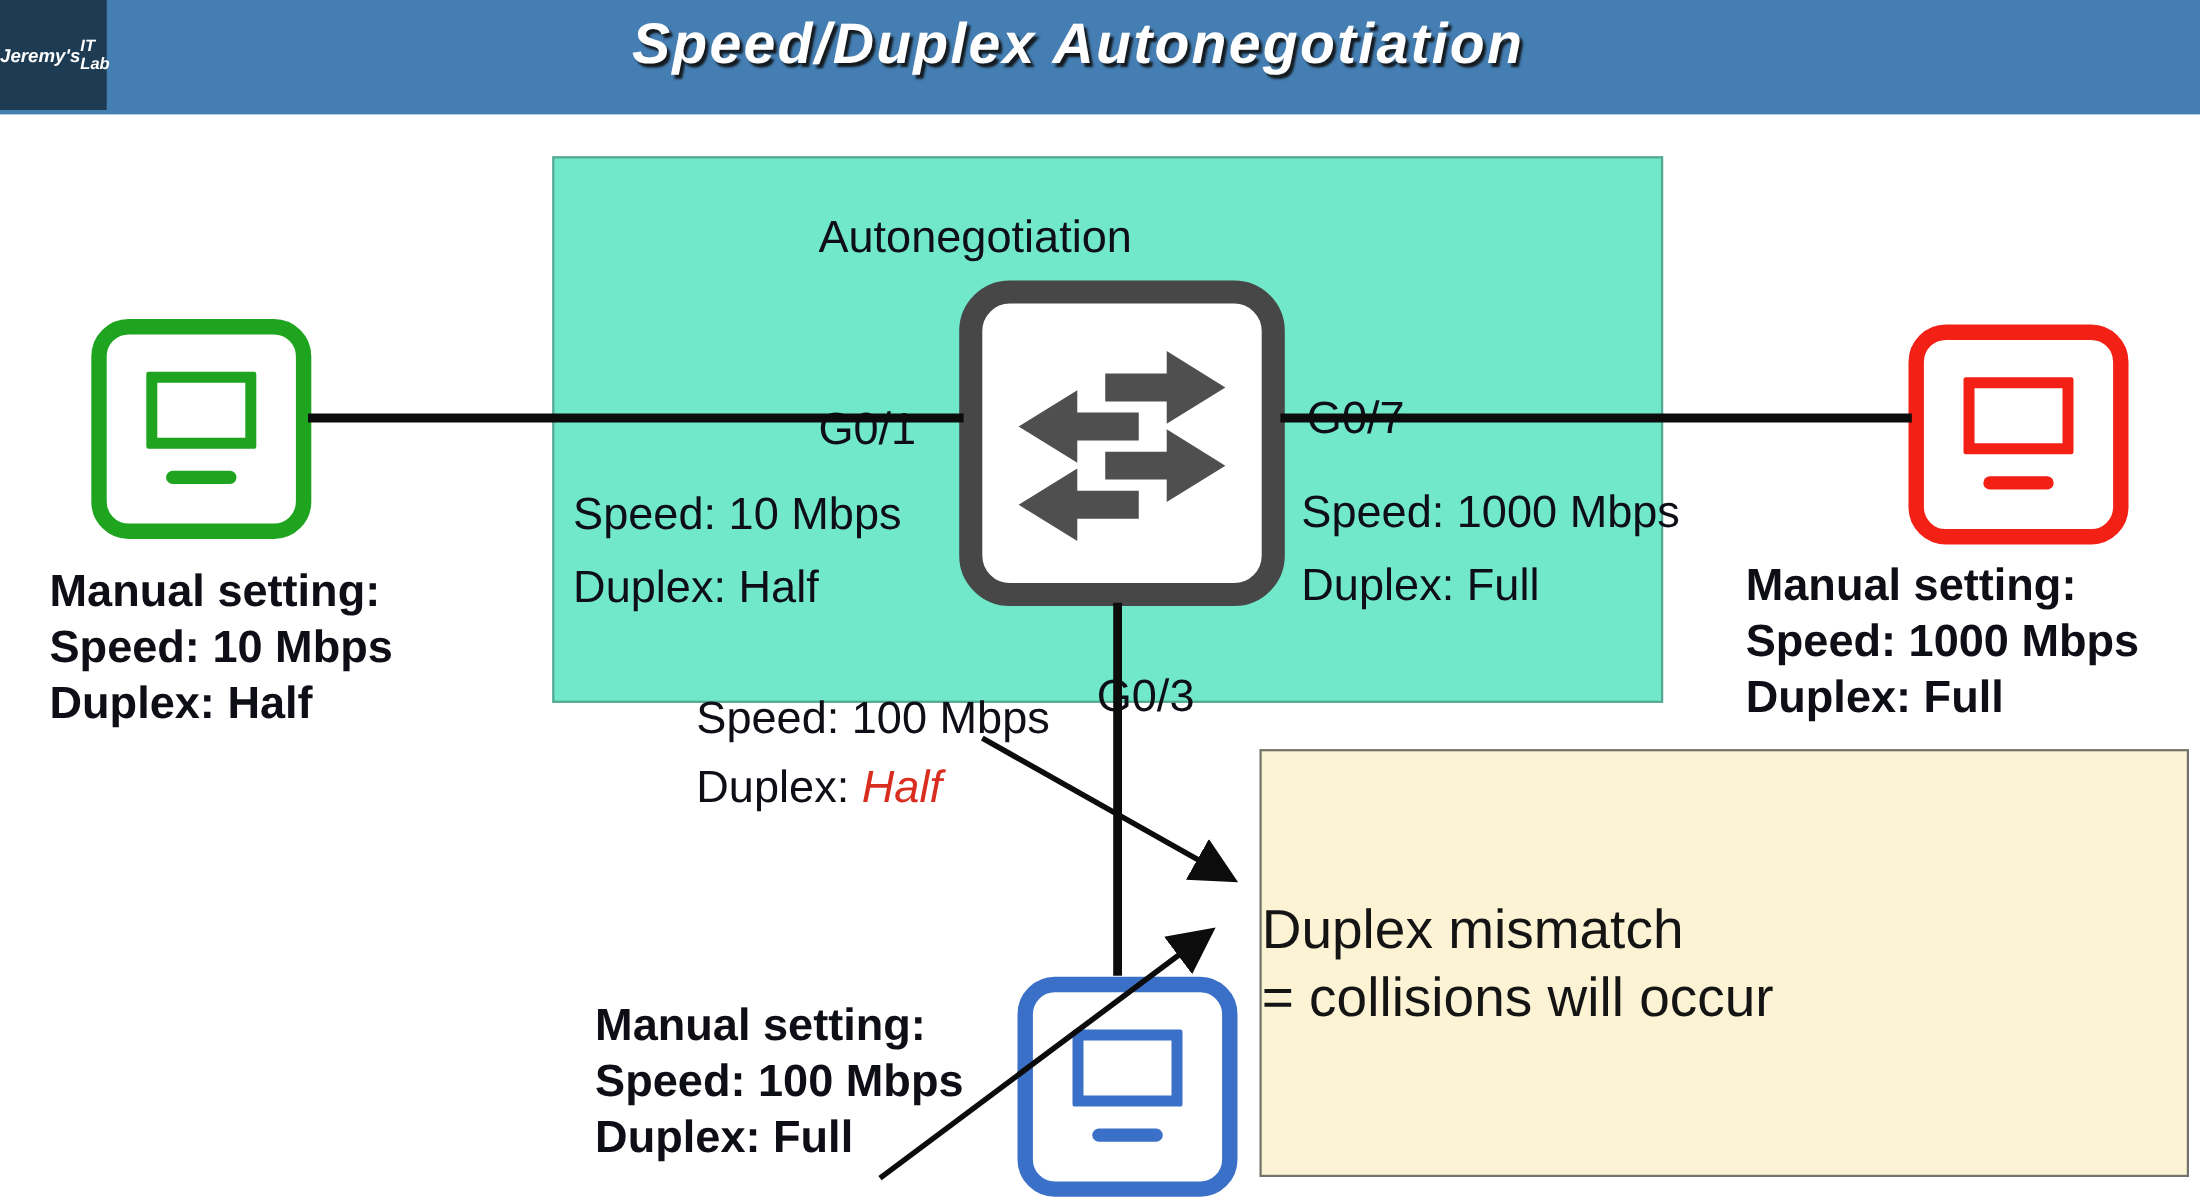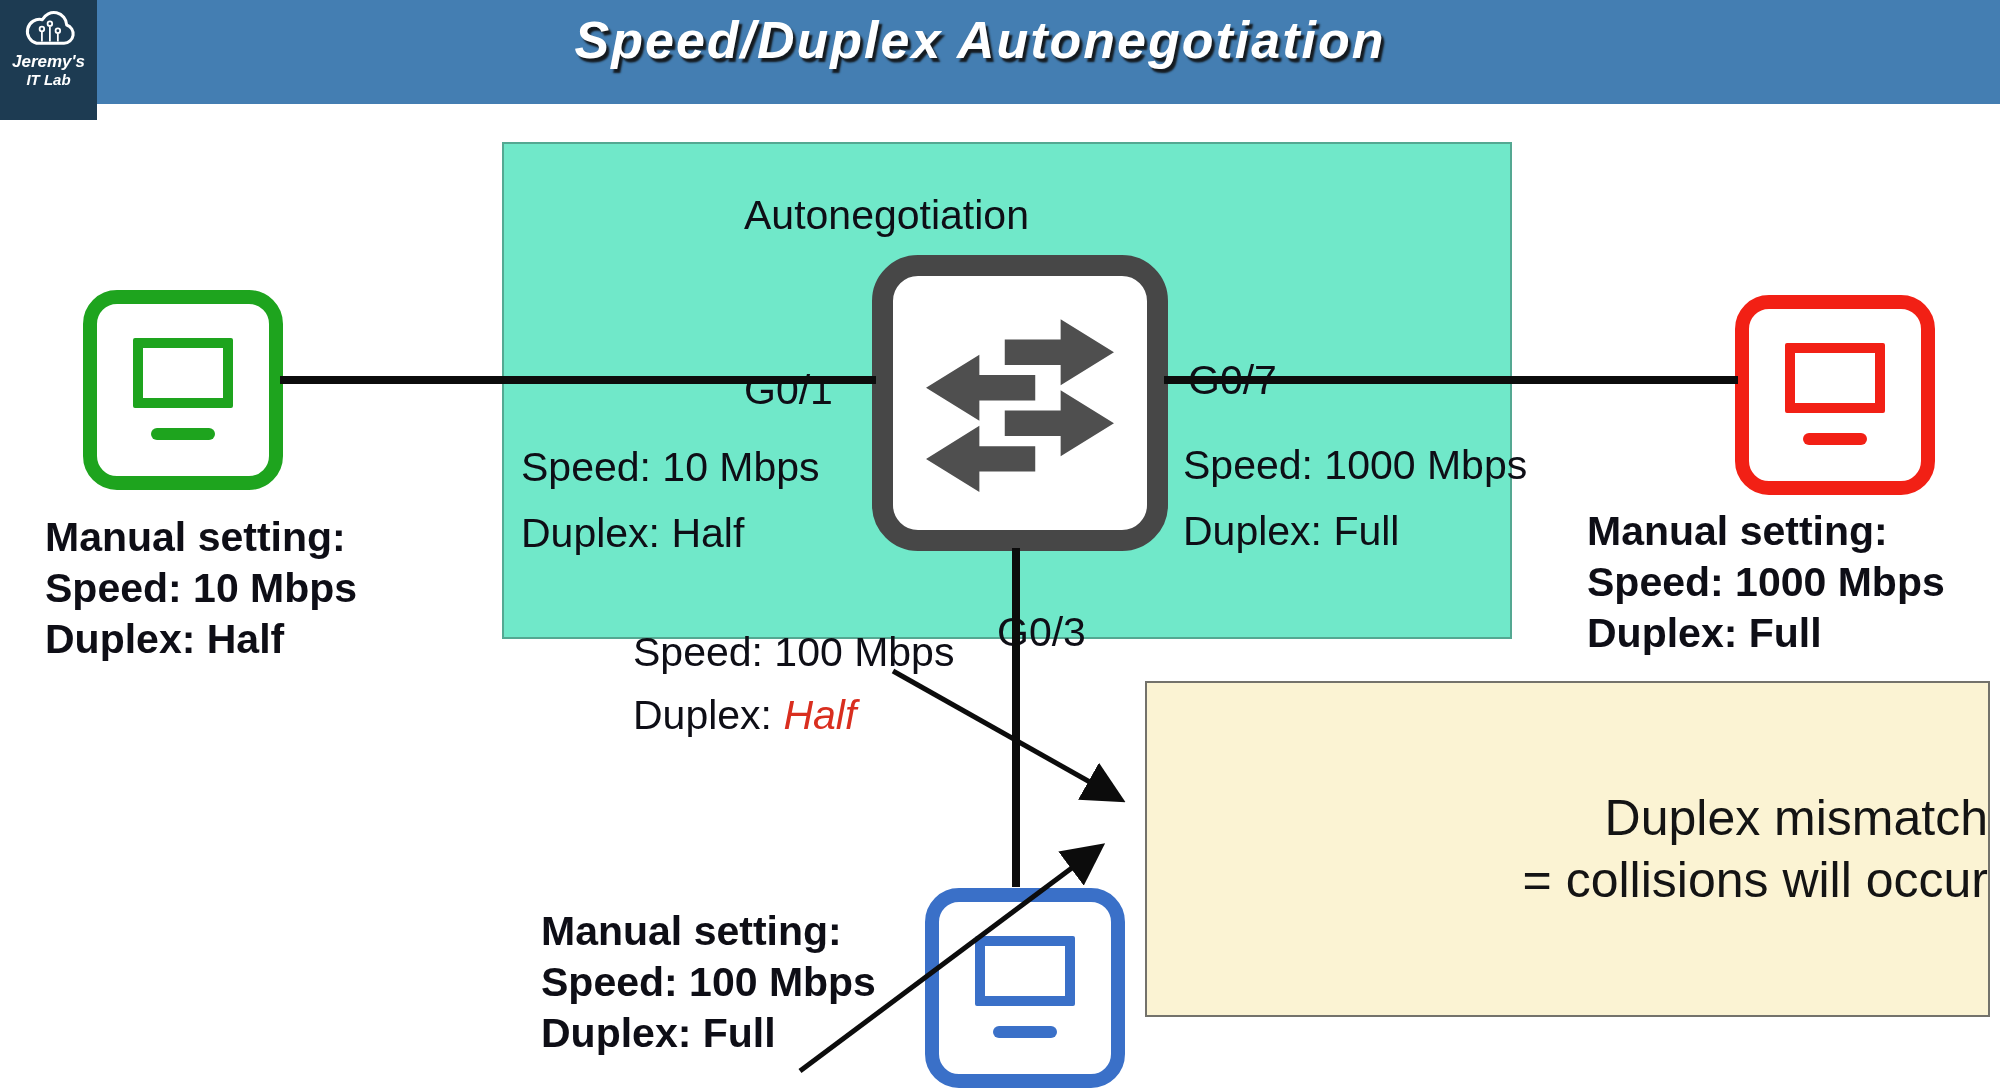--- a/index.html
+++ b/index.html
@@ -2,22 +2,22 @@
 <html><head>
 <meta charset="utf-8">
 <style>
   html,body{margin:0;padding:0;background:#ffffff;}
   .canvas{
     position:relative;width:2000px;height:1091px;background:#ffffff;overflow:hidden;
     font-family:"Liberation Sans","DejaVu Sans",sans-serif;color:#0e0e16;
   }
   
   .header{position:absolute;left:0;top:0;width:2000px;height:104px;background:#447eb2;}
-  .logo{position:absolute;left:0;top:0;width:97px;height:120px;background:#1d3b52;
-        display:flex;flex-direction:column;align-items:center;justify-content:flex-start;z-index:3;}
+  .logo{position:absolute;left:0;top:0;width:97px;height:100px;background:#1d3b52;
+        display:flex;flex-direction:row;align-items:center;justify-content:flex-start;z-index:3;}
   .logo svg{margin-top:6px;}
   .logo-l1{color:#fff;font-style:italic;font-weight:bold;font-size:17px;line-height:19px;}
   .logo-l2{color:#fff;font-style:italic;font-weight:bold;font-size:15px;line-height:17px;}
   .title{position:absolute;left:0;right:40px;top:10px;text-align:center;color:#ffffff;
          font-size:52px;font-weight:bold;font-style:italic;letter-spacing:2px;
          text-shadow:3px 4px 2px rgba(15,15,15,0.9);white-space:nowrap;}
   
   .autoneg{position:absolute;left:502px;top:142px;width:1010px;height:497px;
            background:#70e8c9;border:2px solid rgba(50,90,80,0.45);box-sizing:border-box;z-index:1;}
   .autoneg-label{position:absolute;left:744px;top:147px;font-size:42px;z-index:10;}
@@ -47,23 +47,23 @@
   .g02-speed{left:1183px;top:397px;}
   .g02-duplex{left:1183px;top:463px;}
   .g03-speed{left:633px;top:584px;}
   .g03-duplex{left:633px;top:647px;}
   .red{color:#d92e1f;font-style:italic;}
   .man{position:absolute;font-size:41px;line-height:51px;z-index:10;white-space:nowrap;font-weight:bold;}
   .man-left{left:45px;top:512px;}
   .man-right{left:1587px;top:506px;}
   .man-bottom{left:541px;top:906px;}
   
-  .callout{position:absolute;left:1145px;top:681px;width:845px;height:336px;background:#fbf3d3;
+  .callout{position:absolute;left:1145px;top:681px;width:845px;height:389px;background:#fbf3d3;
            border:2px solid #73726b;box-sizing:border-box;z-index:5;
-           display:flex;flex-direction:column;align-items:flex-end;justify-content:center;}
+           display:flex;flex-direction:column;align-items:flex-start;justify-content:center;}
   .callout div{font-size:50px;line-height:62px;color:#141414;text-align:center;}
   
   .overlay{position:absolute;left:0;top:0;width:2000px;height:1091px;z-index:50;pointer-events:none;}
 </style>
 </head>
 <body>
 
 <div class="canvas">
 
   <div class="header">

